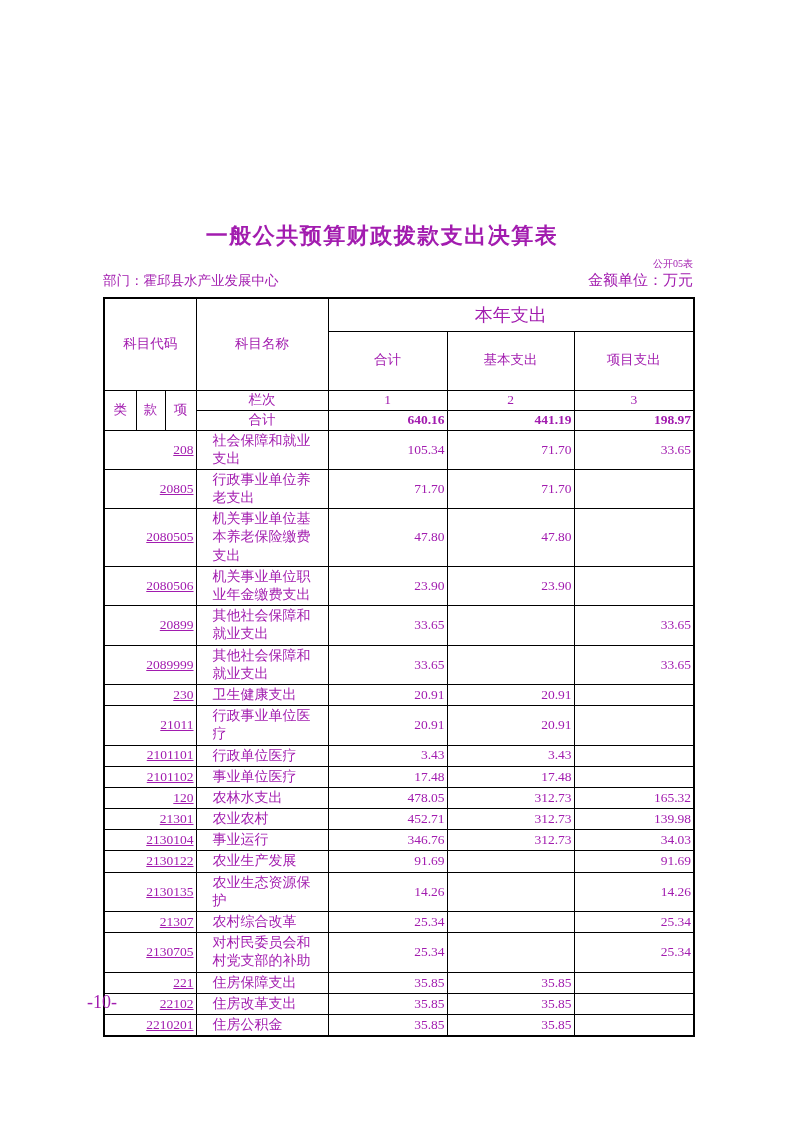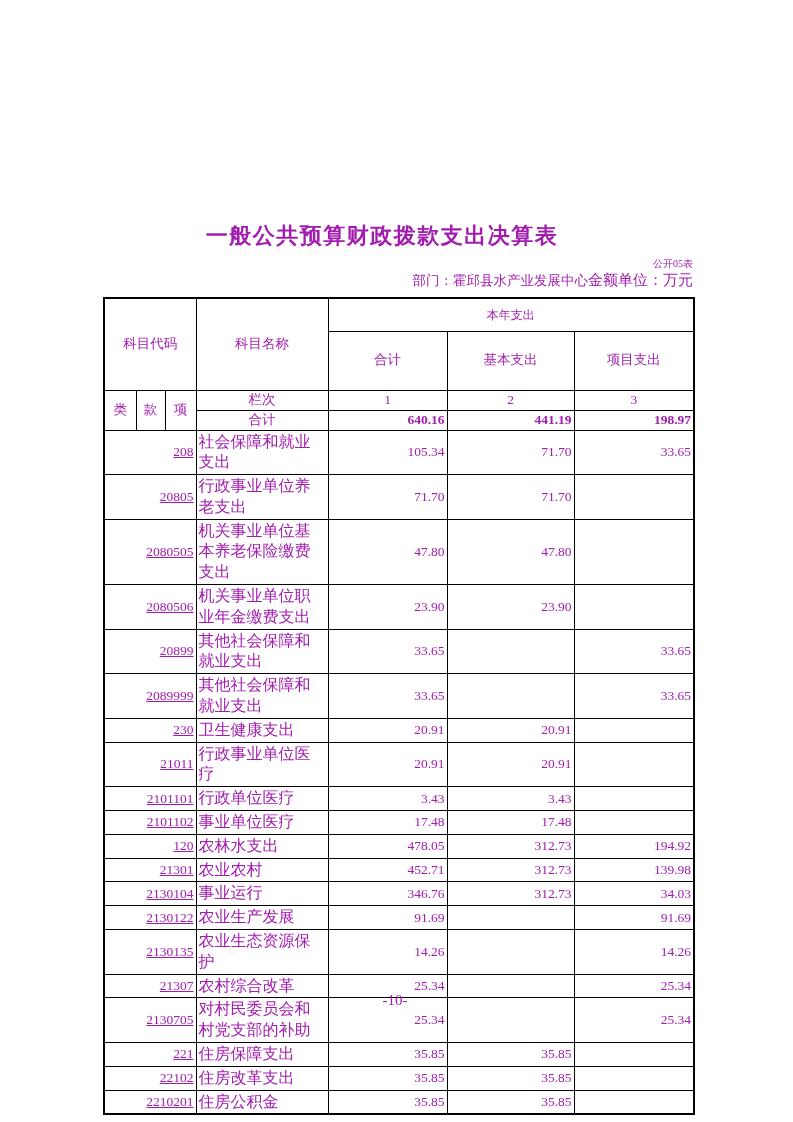--- a/index.html
+++ b/index.html
@@ -16,21 +16,21 @@
     margin:0; text-align:center;
     font-family:"Liberation Sans","DejaVu Sans",sans-serif;
     font-size:22px; font-weight:bold; letter-spacing:1.5px;
   }
   .form-label {
     position:absolute; top:257px; left:103px; width:590px;
     text-align:right; font-size:10px;
   }
   .meta-row {
     position:absolute; top:271px; left:103px; width:590px;
-    display:flex; justify-content:flex-end; align-items:flex-end;
+    display:flex; justify-content:space-between; align-items:flex-end;
   }
   .dept { font-size:13.5px; }
   .unit { font-size:15px; }
 
   table.budget-table {
     position:absolute; top:297px; left:103px;
     width:590px; table-layout:fixed;
     border-collapse:collapse;
     border:2px solid #000;
     font-size:13.5px;
@@ -38,42 +38,42 @@
   .budget-table th, .budget-table td {
     border:1px solid #000;
     font-weight:normal;
     padding:0 2px;
     overflow:hidden;
     vertical-align:middle;
     text-align:center;
     line-height:1.35;
   }
   tr.h1 { height:33px; }
-  tr.h1 .h-top { font-size:12px; }
+  tr.h1 .h-top { font-size:18px; }
   tr.h2 { height:59px; }
   tr.h3 { height:20px; }
   tr.h4 { height:20px; }
   tbody tr { height:21px; }
   tbody tr.tall { height:39px; }
 
   .budget-table td.code { text-align:right; padding-left:7px;text-decoration:underline; }
   .budget-table td.name {
-    text-align:left; font-size:16px;
-    padding:1px 6px 1px 2px; line-height:1.3;
+    text-align:left; font-size:14px;
+    padding:1px 6px 1px 16px; line-height:1.3;
   }
   .budget-table td.num { text-align:right; padding-right:2px; }
   .budget-table td.bold { font-weight:bold; }
 
   .note {
     position:absolute; top:975px; left:103px; width:590px;
     font-size:13px; font-weight:600;
   }
   .page-number {
-    position:absolute; top:992px; left:103px; width:590px;
-    text-align:center; font-size:15px; padding-right:6px;
+    position:absolute; top:992px; left:87px; width:590px;
+    text-align:left; font-size:18px; padding-right:6px;
     box-sizing:border-box;
   }
 </style>
 </head>
 <body>
 
 <div class="page">
 
   <h1 class="title">一般公共预算财政拨款支出决算表</h1>
 
@@ -190,21 +190,21 @@
           <td class="name">事业单位医疗</td>
           <td class="num">17.48</td>
           <td class="num">17.48</td>
           <td class="num"></td>
         </tr>
         <tr>
           <td class="code" colspan="3">120</td>
           <td class="name">农林水支出</td>
           <td class="num">478.05</td>
           <td class="num">312.73</td>
-          <td class="num">194.92</td>
+          <td class="num">165.32</td>
         </tr>
         <tr>
           <td class="code" colspan="3">21301</td>
           <td class="name">农业农村</td>
           <td class="num">452.71</td>
           <td class="num">312.73</td>
           <td class="num">139.98</td>
         </tr>
         <tr>
           <td class="code" colspan="3">2130104</td>

